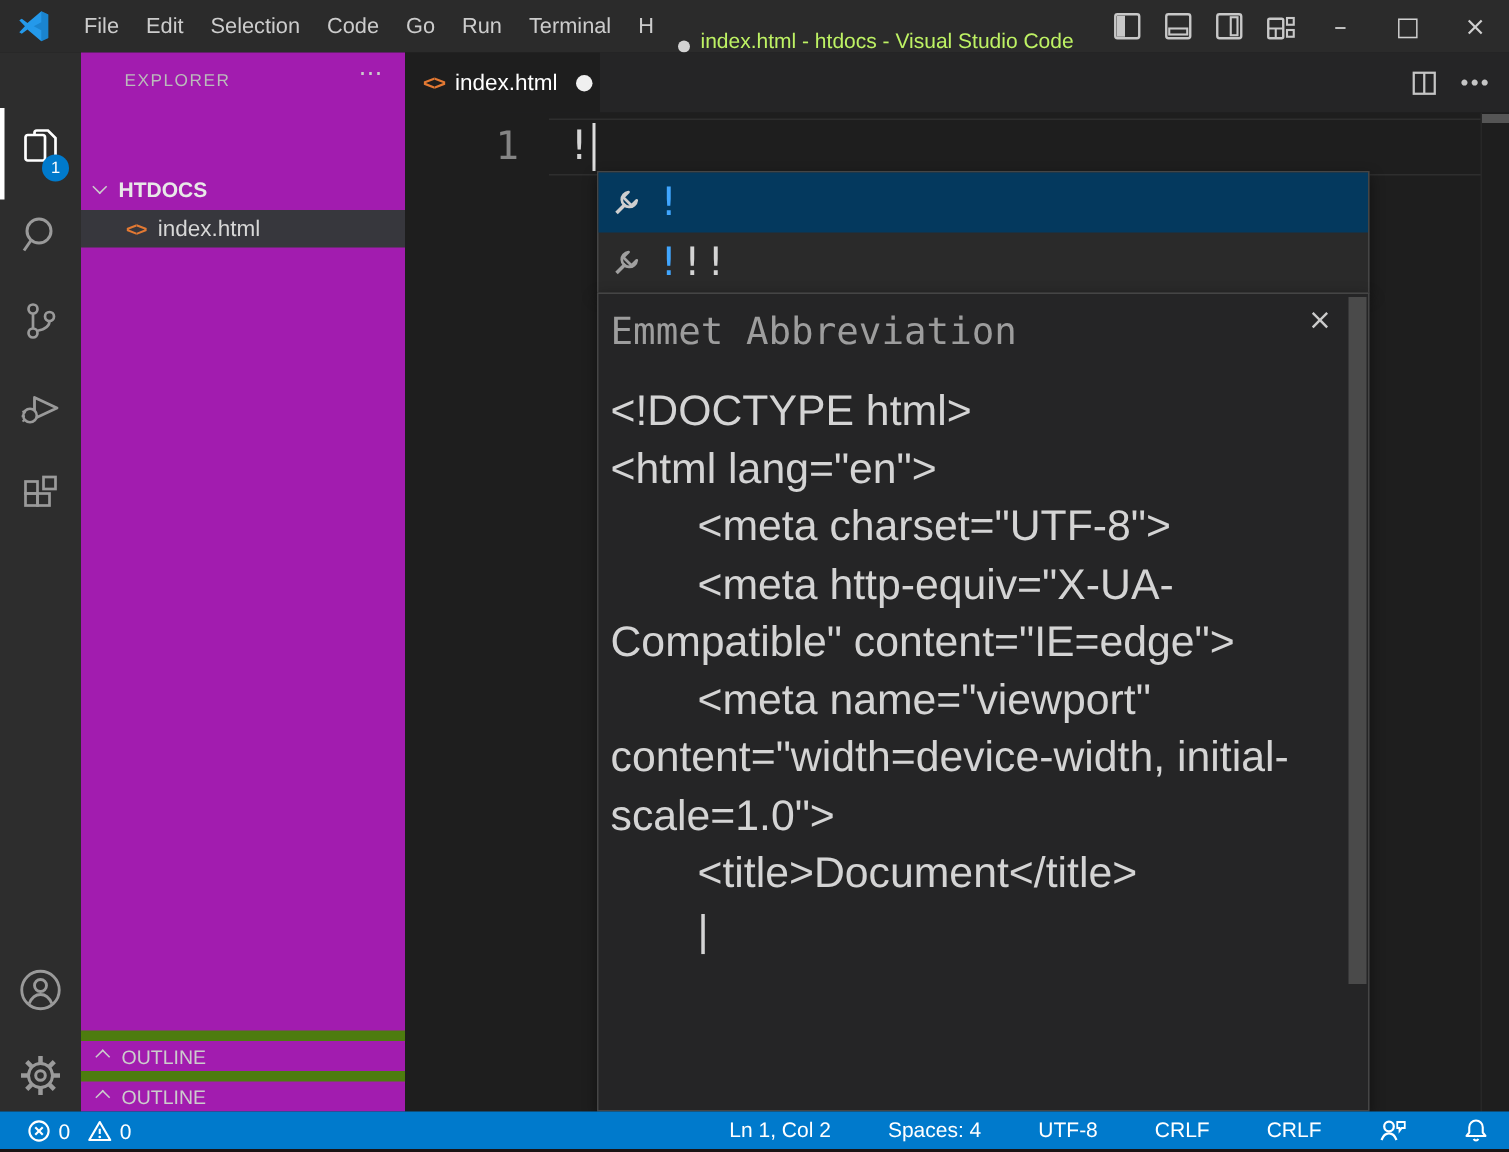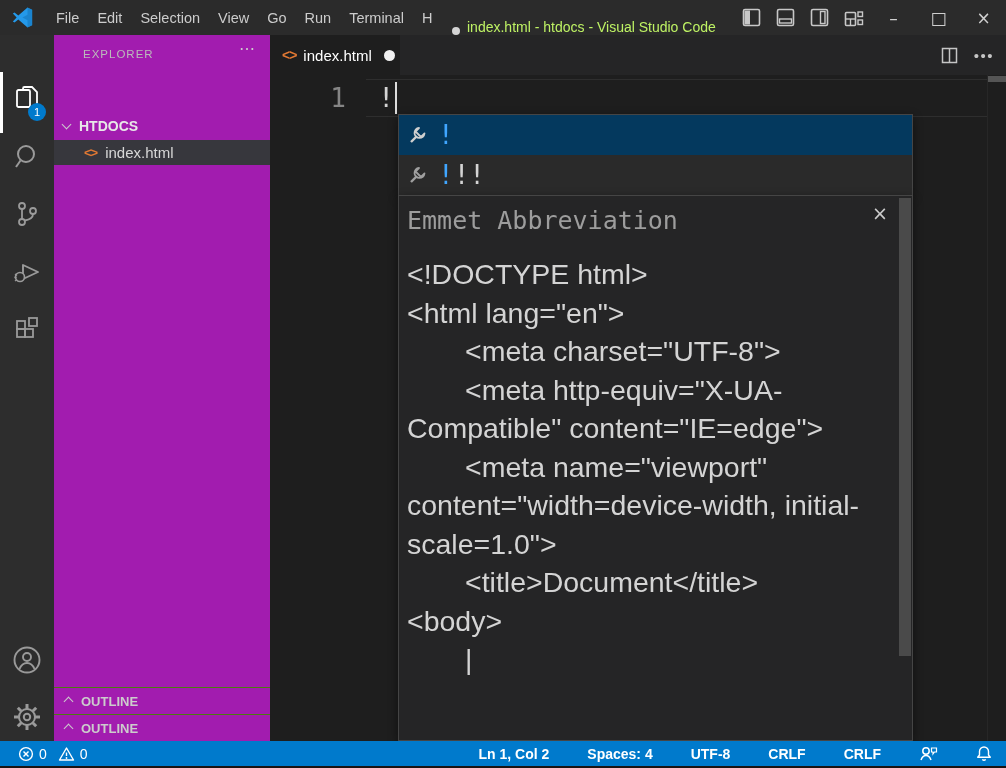--- a/index.html
+++ b/index.html
@@ -48,22 +48,22 @@
     display:flex; align-items:center; font-weight:bold; font-size:14px; color:#e8e8e8; }
   .file-row { position:absolute; left:0; top:105px; width:100%; height:25px;
     background:#37373d; display:flex; align-items:center; font-size:15px; color:#d7d7d7; }
   .html-glyph { font-weight:bold; color:#e37933; font-size:13px; margin:0 8px 0 30px;
     letter-spacing:-1px; }
   .chev { display:inline-block; width:7px; height:7px;
     border-left:1.4px solid #cccccc; border-bottom:1.4px solid #cccccc; }
   .chev.down { transform:rotate(-45deg); margin:0 9px 3px 9px; }
   .chev.right { transform:rotate(135deg); margin:0 9px 0 11px; }
   .sb-section { position:absolute; left:0; width:100%; height:27px;
-    border-top:1px solid #4d7c0f; display:flex; align-items:center;
-    font-weight:bold; font-size:13px; color:#cccccc;text-align:right; }
+    border-top:7px solid #4d7c0f; display:flex; align-items:center;
+    font-weight:normal; font-size:13px; color:#cccccc;text-align:right; }
   
   .tabstrip { position:absolute; left:270px; top:35px; width:736px; height:40px;
     background:#252526; }
   .tab { position:absolute; left:0; top:0; width:130px; height:40px;
     background:#1e1e1e; display:flex; align-items:center; color:#ffffff; font-size:15px; }
   .tab .html-glyph { margin:0 7px 0 12px; font-size:14px; }
   .tab-dot { width:11px; height:11px; border-radius:50%; background:#f0f0f0;
     margin-left:12px; }
   .tab-actions { position:absolute; right:12px; top:0; height:40px; display:flex;
     align-items:center; gap:16px; color:#c5c5c5; }
@@ -104,41 +104,41 @@
   .docs-code { margin:20px 14px 0 8px; font-size:28.5px; line-height:38.5px;
     color:#d4d4d4; }
   .docs-code .ind { padding-left:58px; }
   .docs-scroll-thumb { position:absolute; right:1px; top:2px; width:12px; height:458px;
     background:#4a4a4a; }
   
   .statusbar { position:absolute; left:0; top:741px; width:1006px; height:25px;
     background:#007acc; color:#ffffff; display:flex; align-items:center;
     font-size:14px; }
   .sb-left { display:flex; align-items:center; margin-left:18px; gap:5px; }
-  .sb-right { display:flex; align-items:center; margin-left:auto; margin-right:14px;
-    gap:38px;font-weight:bold; }
+  .sb-right { display:flex; align-items:flex-start; margin-left:auto; margin-right:14px;
+    gap:38px; }
   .app-bottom-edge { position:absolute; left:0; top:766px; width:1006px; height:2px;
     background:#1a1414; }
   svg { display:block; }
 </style>
 </head>
 <body>
 
 <div class="app">
 
   <div class="titlebar">
     <svg class="logo" viewBox="0 0 100 100">
       <path fill="#2499ea" d="M74 2 L30 40 L12 26 L4 31 L22 50 L4 69 L12 74 L30 60 L74 98 L96 87 L96 13 Z"></path>
       <path fill="#1272b8" d="M74 2 L96 13 L96 87 L74 98 L74 63 L50 50 L74 37 Z" opacity="0.55"></path>
     </svg>
     <div class="menubar">
       <span class="menu-item">File</span>
       <span class="menu-item">Edit</span>
       <span class="menu-item">Selection</span>
-      <span class="menu-item">View</span>
+      <span class="menu-item">Code</span>
       <span class="menu-item">Go</span>
       <span class="menu-item">Run</span>
       <span class="menu-item">Terminal</span>
       <span class="menu-item">H</span>
     </div>
     <div class="win-title">
       <span class="title-dot"></span>
       <span>index.html - htdocs - Visual Studio Code</span>
     </div>
     <div class="layout-icons">
@@ -307,21 +307,20 @@
     <div class="docs-code">
       <div>&lt;!DOCTYPE html&gt;</div>
       <div>&lt;html lang="en"&gt;</div>
       <div class="ind">&lt;meta charset="UTF-8"&gt;</div>
       <div class="ind">&lt;meta http-equiv="X-UA-</div>
       <div>Compatible" content="IE=edge"&gt;</div>
       <div class="ind">&lt;meta name="viewport"</div>
       <div>content="width=device-width, initial-</div>
       <div>scale=1.0"&gt;</div>
       <div class="ind">&lt;title&gt;Document&lt;/title&gt;</div>
-      <div>&lt;body&gt;</div>
       <div class="ind">|</div>
     </div>
     <div class="docs-scroll-thumb"></div>
   </div>
 
   <div class="statusbar">
     <div class="sb-left">
       <svg width="16" height="16" viewBox="0 0 16 16">
         <circle cx="8" cy="8" r="6.4" fill="none" stroke="#ffffff" stroke-width="1.4"></circle>
         <line x1="5.5" y1="5.5" x2="10.5" y2="10.5" stroke="#ffffff" stroke-width="1.4"></line>

